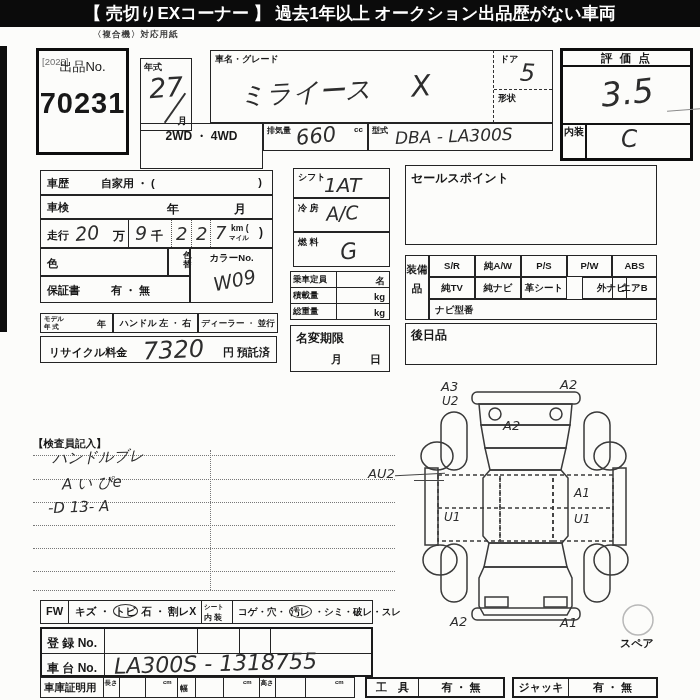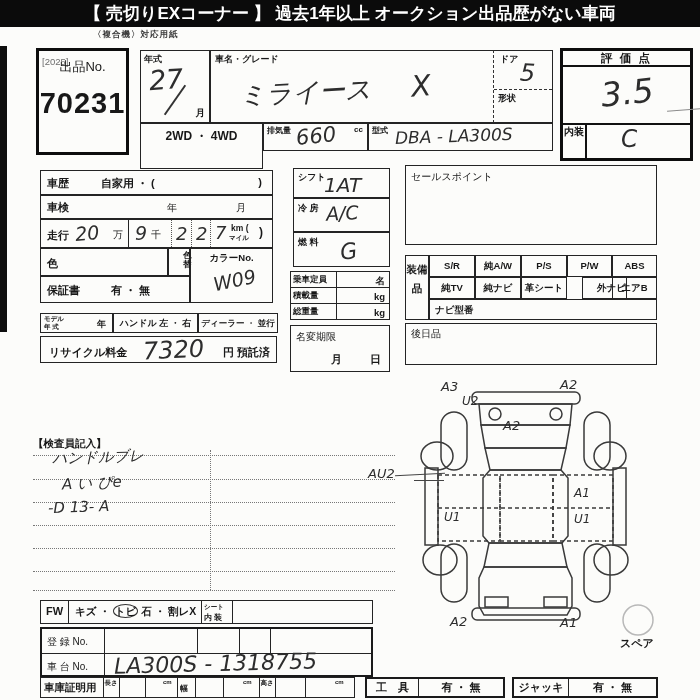--- a/index.html
+++ b/index.html
@@ -4,21 +4,21 @@
 <style>
   html,body{margin:0;padding:0;background:#ddd;}
   .sheet{position:relative;width:700px;height:700px;background:#fcfcfa;overflow:hidden;
          font-family:"Liberation Sans",sans-serif;color:#181818;}
   .abs{position:absolute;box-sizing:border-box;}
   .b{border:1.6px solid #242424;}
   .bb{border:2.2px solid #1a1a1a;}
   .bk{border:3.5px solid #0d0d0d;}
   .lbl{font-weight:bold;font-size:9px;}
   .t9{font-weight:bold;font-size:9.5px;}
-  .t10{font-weight:normal;font-size:10px;}
+  .t10{font-weight:bold;font-size:12px;}
   .t11{font-weight:bold;font-size:11px;}
   .t12{font-weight:bold;font-size:12px;}
   .hw{font-family:"DejaVu Sans",sans-serif;font-style:italic;font-weight:400;color:#2d2d2d;white-space:nowrap;}
   .vert{word-break:break-all;line-height:1.1;text-align:center;}
   .rule{border-top:1.5px dotted #777;}
   .dotl{border-left:1.5px dotted #555;}
   .circ{border:1.5px solid #333;border-radius:50%;padding:0 1px;}
   .cen{text-align:center;}
   svg{display:block;}
 </style>
@@ -31,21 +31,21 @@
   <div class="abs" style="left:93px;top:29px;font-size:8.5px;font-weight:bold;color:#3a3a3a;letter-spacing:1px;">〈複合機〉対応用紙</div>
 
   <div class="abs" style="left:0;top:46px;width:7px;height:286px;background:#0e0e0e;"></div>
 
   <div class="abs bk" style="left:36px;top:48px;width:93px;height:107px;">
     <span class="abs" style="left:3px;top:5px;font-size:9.5px;color:#6d6d6d;">[2025]</span>
     <span class="abs" style="left:0;right:0;top:7px;text-align:center;font-size:13px;font-weight:normal;">出品No.</span>
     <span class="abs" style="left:0;right:0;top:36px;text-align:center;font-size:29px;font-weight:bold;letter-spacing:1px;">70231</span>
   </div>
 
-  <div class="abs b" style="left:140px;top:50px;width:70px;height:73px;">
+  <div class="abs b" style="left:140px;top:58px;width:52px;height:73px;">
     <span class="abs lbl" style="left:3px;top:2px;">年式</span>
     <span class="abs hw" style="left:8px;top:13px;font-size:27px;transform:rotate(-4deg);">27</span>
     <span class="abs" style="left:16px;top:48px;width:36px;border-top:2px solid #333;transform:rotate(-55deg);"></span>
     <span class="abs t9" style="right:4px;bottom:2px;">月</span>
   </div>
 
   <div class="abs b" style="left:210px;top:50px;width:283px;height:73px;border-right:none;">
     <span class="abs lbl" style="left:4px;top:2px;">車名・グレード</span>
     <span class="abs hw" style="left:28px;top:24px;font-size:26px;transform:rotate(-3deg);">ミライース</span>
     <span class="abs hw" style="left:200px;top:18px;font-size:29px;transform:rotate(-5deg);">X</span>
@@ -224,21 +224,21 @@
       <path d="M84,165 L157,165 L162,189 L79,189 Z"></path>
       <path d="M79,189 L162,189 L167,200 L167,228 L162,237 L79,237 L74,228 L74,200 Z"></path>
       <rect x="80" y="219" width="23" height="10"></rect>
       <rect x="139" y="219" width="23" height="10"></rect>
       <rect x="67" y="230" width="108" height="12" rx="5"></rect>
       <circle cx="233" cy="242" r="15" stroke="#b8b8b8"></circle>
     </g>
   </svg>
 
   <span class="abs hw" style="left:441px;top:379px;font-size:13px;text-align:right;">A3</span>
-  <span class="abs hw" style="left:442px;top:394px;font-size:12px;margin-left:20px;">U2</span>
+  <span class="abs hw" style="left:442px;top:394px;font-size:12px;">U2</span>
   <span class="abs hw" style="left:560px;top:377px;font-size:13px;">A2</span>
   <span class="abs hw" style="left:503px;top:418px;font-size:13px;">A2</span>
   <span class="abs hw" style="left:368px;top:466px;font-size:13px;">AU2</span>
   <span class="abs" style="left:395px;top:474px;width:50px;border-top:1.5px solid #444;transform:rotate(-3deg);"></span>
   <span class="abs" style="left:414px;top:480px;width:30px;border-top:1.5px solid #444;"></span>
   <span class="abs hw" style="left:574px;top:486px;font-size:12px;">A1</span>
   <span class="abs hw" style="left:444px;top:510px;font-size:12px;">U1</span>
   <span class="abs hw" style="left:574px;top:512px;font-size:12px;">U1</span>
   <span class="abs hw" style="left:450px;top:614px;font-size:13px;">A2</span>
   <span class="abs hw" style="left:560px;top:615px;font-size:13px;">A1</span>
@@ -248,20 +248,25 @@
   <div class="abs b" style="left:40px;top:600px;width:333px;height:24px;">
     <span class="abs t11 cen" style="left:0;top:0;bottom:0;width:28px;border-right:1.6px solid #242424;line-height:21px;">FW</span>
     <span class="abs" style="left:34px;top:4px;font-size:10.5px;font-weight:bold;white-space:nowrap;">
       <span>キズ ・</span>
       <span class="circ">トビ</span>
       <span>石 ・ 割レX</span>
     </span>
     <span class="abs" style="left:160px;top:0;bottom:0;width:32px;border-left:1.6px solid #242424;border-right:1.6px solid #242424;">
       <span class="abs" style="left:2px;top:2px;font-size:6.5px;font-weight:bold;">シート</span>
       <span class="abs" style="left:2px;top:11px;font-size:8px;font-weight:bold;letter-spacing:2px;">内装</span>
+    </span>
+    <span class="abs" style="left:197px;top:5px;font-size:9.5px;font-weight:bold;white-space:nowrap;">
+      <span>コゲ・穴・</span>
+      <span class="circ">汚レ</span>
+      <span>・シミ・破レ・スレ</span>
     </span>
   </div>
 
   <div class="abs bb" style="left:40px;top:627px;width:333px;height:50px;">
     <span class="abs" style="left:0;right:0;top:24px;border-top:1.6px solid #242424;"></span>
     <span class="abs" style="left:62px;top:0;bottom:0;border-left:1.6px solid #242424;"></span>
     <span class="abs t10" style="left:5px;top:6px;">登 録 No.</span>
     <span class="abs" style="left:155px;top:0;height:24px;border-left:1.2px solid #242424;"></span>
     <span class="abs" style="left:197px;top:0;height:24px;border-left:1.2px solid #242424;"></span>
     <span class="abs" style="left:228px;top:0;height:24px;border-left:1.2px solid #242424;"></span>

